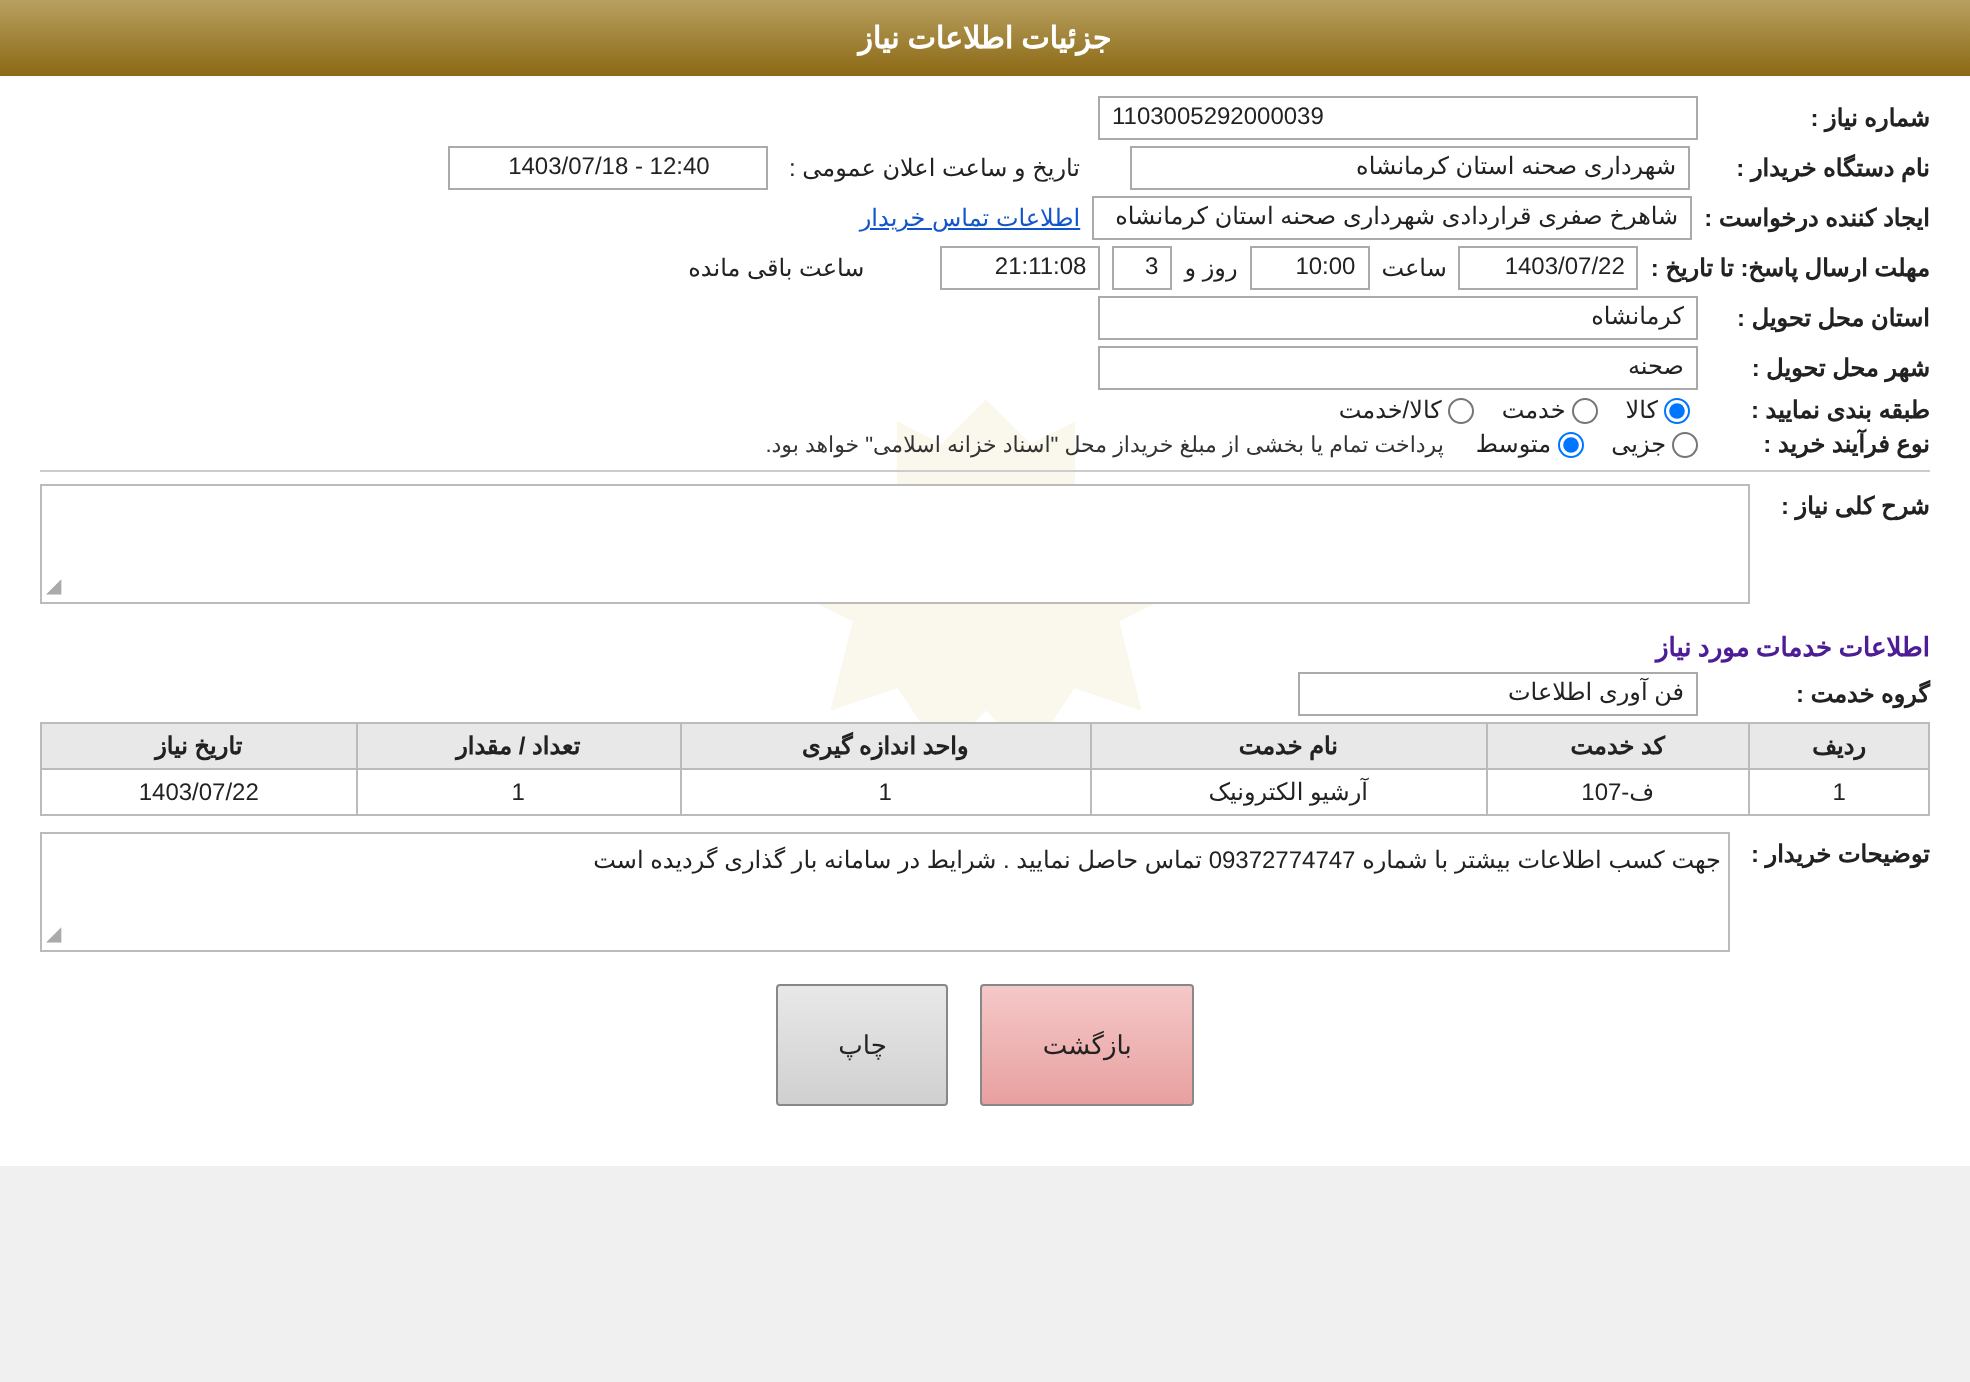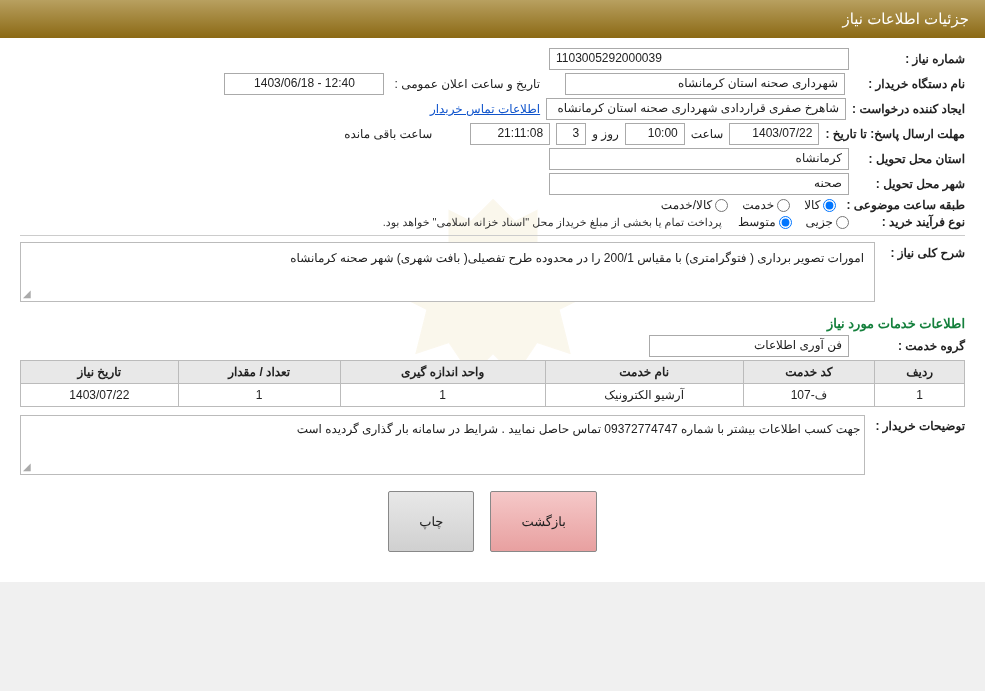--- a/index.html
+++ b/index.html
@@ -12,24 +12,24 @@
     }
     .page-wrapper {
       max-width: 985px;
       margin: 0 auto;
       background: #fff;
       padding-bottom: 20px;
     }
     .header-bar {
       background: linear-gradient(to bottom, #b8a060, #8b6914);
       color: #fff;
-      text-align: right;
+      text-align: center;
       padding: 10px 16px;
       font-size: 15px;
-      font-weight: normal;
+      font-weight: bold;
       letter-spacing: 1px;
     }
     .content-area {
       padding: 10px 20px;
       position: relative;
     }
     
     .watermark {
       position: absolute;
       top: 50%;
@@ -97,21 +97,22 @@
       bottom: 2px;
       left: 2px;
       font-size: 10px;
       color: #aaa;
     }
     
     .section-header {
       font-weight: bold;
       font-size: 13px;
       margin: 8px 0 4px 0;
-      color: #15803d;
+      color: #4c1d95;
+      font-family: Liberation Serif, serif;
     }
     
     .services-table {
       width: 100%;
       border-collapse: collapse;
       margin-bottom: 8px;
     }
     .services-table th {
       background: #e8e8e8;
       border: 1px solid #bbb;
@@ -240,21 +241,21 @@
 
       <div class="row-wrapper">
         <span class="row-label">شماره نیاز :</span>
         <div class="input-box input-box-lg" style="text-align:left; direction:ltr;">1103005292000039</div>
       </div>
 
       <div style="display:flex; direction:rtl; gap:10px; margin-bottom:3px; align-items:center;">
         <span class="row-label">نام دستگاه خریدار :</span>
         <div class="input-box" style="min-width:280px;">شهرداری صحنه استان کرمانشاه</div>
         <span style="margin-right:15px;">تاریخ و ساعت اعلان عمومی :</span>
-        <div class="input-box input-box-sm" style="min-width:160px; direction:ltr; text-align:center;">1403/06/18 - 12:40</div>
+        <div class="input-box input-box-sm" style="min-width:160px; direction:ltr; text-align:center;">1403/07/18 - 12:40</div>
       </div>
 
       <div class="row-wrapper">
         <span class="row-label">ایجاد کننده درخواست :</span>
         <div class="input-box" style="min-width:300px;">شاهرخ صفری قراردادی شهرداری صحنه استان کرمانشاه</div>
         <span class="link-blue">اطلاعات تماس خریدار</span>
       </div>
 
       <div class="row-wrapper">
         <span class="row-label" style="min-width:130px;">مهلت ارسال پاسخ: تا تاریخ :</span>
@@ -271,21 +272,21 @@
         <span class="row-label">استان محل تحویل :</span>
         <div class="input-box" style="min-width:300px;">کرمانشاه</div>
       </div>
 
       <div class="row-wrapper">
         <span class="row-label">شهر محل تحویل :</span>
         <div class="input-box" style="min-width:300px;padding-left:35px;">صحنه</div>
       </div>
 
       <div class="type-row">
-        <span class="row-label">طبقه ساعت موضوعی :</span>
+        <span class="row-label">طبقه بندی نمایید :</span>
         <div class="radio-group">
           <label class="radio-item">
             <input type="radio" name="category" checked="" style=""> کالا
           </label>
           <label class="radio-item">
             <input type="radio" name="category" style=""> خدمت
           </label>
           <label class="radio-item">
             <input type="radio" name="category" style=""> کالا/خدمت
           </label>
@@ -303,21 +304,20 @@
           </label>
         </div>
         <span class="process-text" style="margin-right:10px;">پرداخت تمام یا بخشی از مبلغ خریداز محل "اسناد خزانه اسلامی" خواهد بود.</span>
       </div>
 
       <hr class="divider">
 
       <div style="display:flex; direction:rtl; gap:10px; margin-bottom:6px; align-items:flex-start;">
         <span style="font-weight:bold; white-space:nowrap; padding-top:4px; min-width:80px;">شرح کلی نیاز :</span>
         <div class="shrh-box" style="flex:1;">
-          <span>امورات تصویر برداری  ( فتوگرامتری) با مقیاس   200/1  را در محدوده طرح تفصیلی( بافت شهری) شهر صحنه کرمانشاه</span>
           <span class="resize-handle">◢</span>
         </div>
       </div>
 
       <div class="section-header">اطلاعات خدمات مورد نیاز</div>
 
       <div class="row-wrapper">
         <span class="row-label">گروه خدمت :</span>
         <div class="input-box" style="min-width:200px;">فن آوری اطلاعات</div>
       </div>

